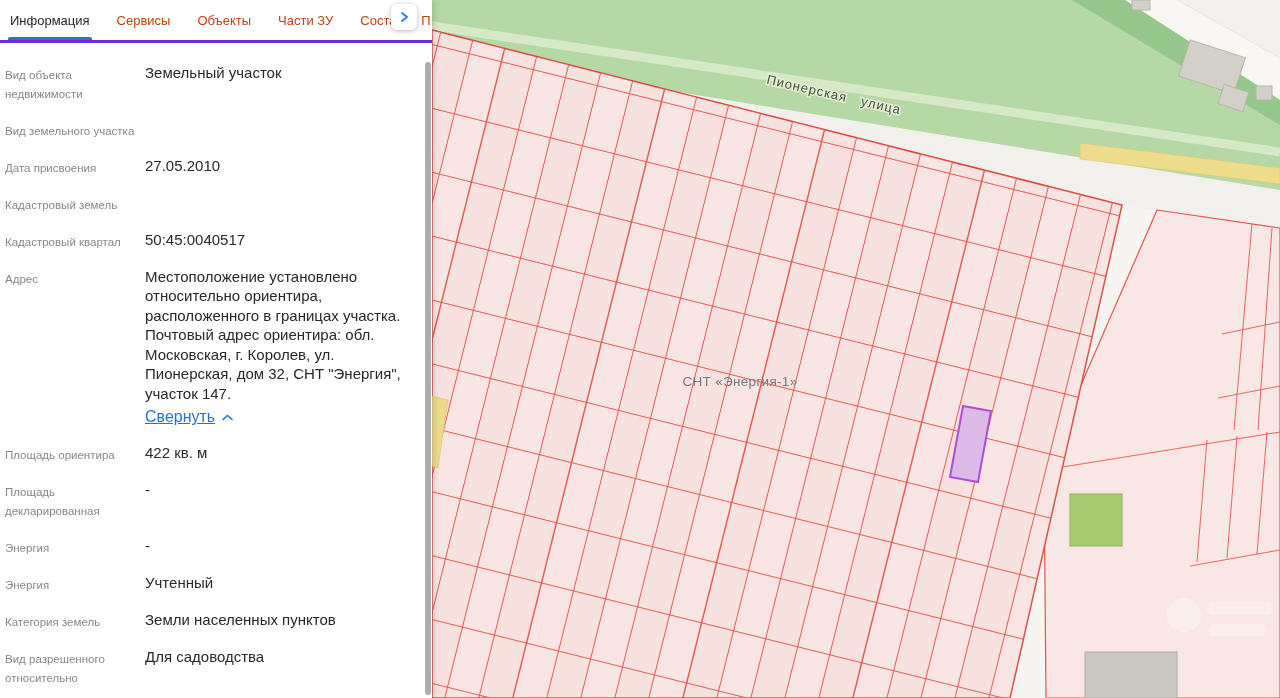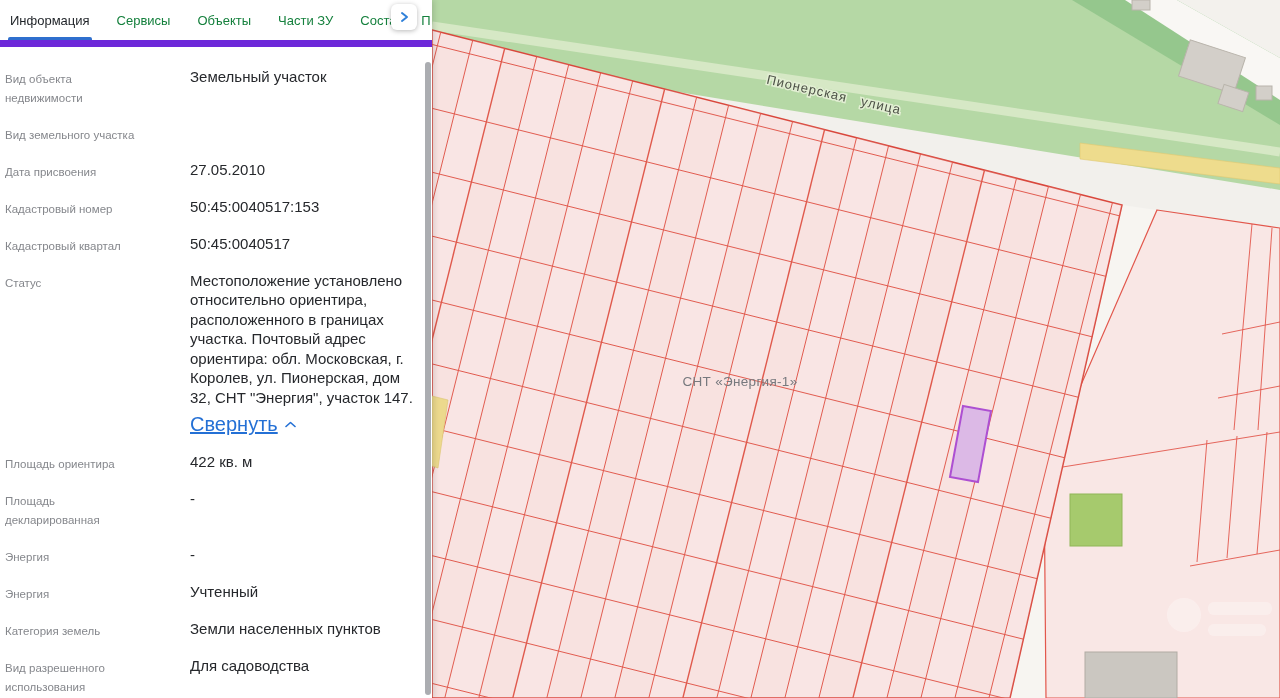--- a/index.html
+++ b/index.html
@@ -2,36 +2,36 @@
 <html><head>
 <meta charset="utf-8">
 <style>
   html,body{margin:0;padding:0;background:#fff;}
   body{width:1280px;height:698px;overflow:hidden;font-family:"Liberation Sans",sans-serif;}
   .app{display:flex;width:1280px;height:698px;}
 
   
   .panel{position:relative;flex:0 0 432px;width:432px;height:698px;background:#fff;z-index:2;
          box-shadow:2px 0 6px rgba(0,0,0,.14);box-sizing:border-box;}
-  .tabs{position:relative;display:flex;align-items:center;height:40px;border-bottom:7px solid #6d28d9;
+  .tabs{position:relative;display:flex;align-items:center;height:40px;border-bottom:3px solid #6d28d9;
         padding-left:10px;white-space:nowrap;overflow:hidden;}
-  .tab{flex:0 0 auto;font-size:13px;color:#15803d;height:40px;display:flex;align-items:center;
+  .tab{flex:0 0 auto;font-size:13px;color:#c2410c;height:40px;display:flex;align-items:center;
        margin-right:27px;position:relative;cursor:pointer;}
   .tab.active{color:#1e2227;}
   .tab.active::after{content:"";position:absolute;left:-2px;right:-2px;bottom:0;height:3px;
        background:#2f6fce;border-radius:2px 2px 0 0;}
   .tab.t-sostav{margin-right:18px;}
   .tabs-more{position:absolute;top:4px;right:15px;width:26px;height:26px;border:none;background:#fff;
        border-radius:6px;box-shadow:0 1px 5px rgba(0,0,0,.28);display:flex;align-items:center;
        justify-content:center;cursor:pointer;z-index:3;padding:0;}
   .rows{padding:20px 16px 0 5px;}
   .row{display:grid;grid-template-columns:132px 1fr;column-gap:8px;margin-bottom:15px;}
   .lbl{font-size:11.5px;line-height:1.65;color:#85878c;padding-top:3px;}
-  .val{font-size:15px;line-height:1.3;color:#26282c;margin-left:45px;}
-  .collapse-link{display:inline-flex;align-items:center;gap:7px;margin-top:4px;font-size:20px;
+  .val{font-size:15px;line-height:1.3;color:#26282c;}
+  .collapse-link{display:inline-flex;align-items:center;gap:7px;margin-top:4px;font-size:16px;
        color:#2470d5;text-decoration:underline;cursor:pointer;}
   .scrollbar{position:absolute;top:62px;bottom:3px;right:1px;width:6px;background:#abadb1;
        border-radius:3px;cursor:pointer;}
 
   
   .map{position:relative;flex:1 1 auto;height:698px;background:#f2f0ec;overflow:hidden;}
   .map svg{position:absolute;left:0;top:0;display:block;}
   .map text{font-family:"Liberation Sans",sans-serif;}
   .street-label{font-size:13px;fill:#4c5146;letter-spacing:1px;word-spacing:10px;
        paint-order:stroke;stroke:#e3efd4;stroke-width:3px;}
@@ -63,30 +63,29 @@
           <div class="val">Земельный участок</div>
         </div>
       <div class="row">
           <div class="lbl">Вид земельного участка</div>
         </div>
       <div class="row">
           <div class="lbl">Дата присвоения</div>
           <div class="val">27.05.2010</div>
         </div>
       <div class="row">
-          <div class="lbl">Кадастровый номер</div>
-          <div class="val">50:45:0040517:153</div>
+          <div class="lbl">Кадастровый земель</div>
         </div>
       <div class="row">
           <div class="lbl">Кадастровый квартал</div>
           <div class="val">50:45:0040517</div>
         </div>
 
       <div class="row">
-        <div class="lbl">Статус</div>
+        <div class="lbl">Адрес</div>
         <div class="val">
           <span>Местоположение установлено относительно ориентира, расположенного в границах участка. Почтовый адрес ориентира: обл. Московская, г. Королев, ул. Пионерская, дом 32, СНТ "Энергия", участок 147.</span><br>
           <a class="collapse-link">
             <span>Свернуть</span>
             <svg width="11" height="7" viewBox="0 0 11 7">
               <polyline points="1,5.5 5.5,1.5 10,5.5" fill="none" stroke="#2470d5" stroke-width="1.6" stroke-linecap="round" stroke-linejoin="round"></polyline>
             </svg>
           </a>
         </div>
       </div>
@@ -105,21 +104,21 @@
         </div>
       <div class="row">
           <div class="lbl">Энергия</div>
           <div class="val">Учтенный</div>
         </div>
       <div class="row">
           <div class="lbl">Категория земель</div>
           <div class="val">Земли населенных пунктов</div>
         </div>
       <div class="row">
-          <div class="lbl">Вид разрешенного использования</div>
+          <div class="lbl">Вид разрешенного относительно</div>
           <div class="val">Для садоводства</div>
         </div>
     </div>
 
     <div class="scrollbar"></div>
   </aside>
 
   <div class="map">
     <svg width="848" height="698" viewBox="0 0 848 698">
       <defs>

